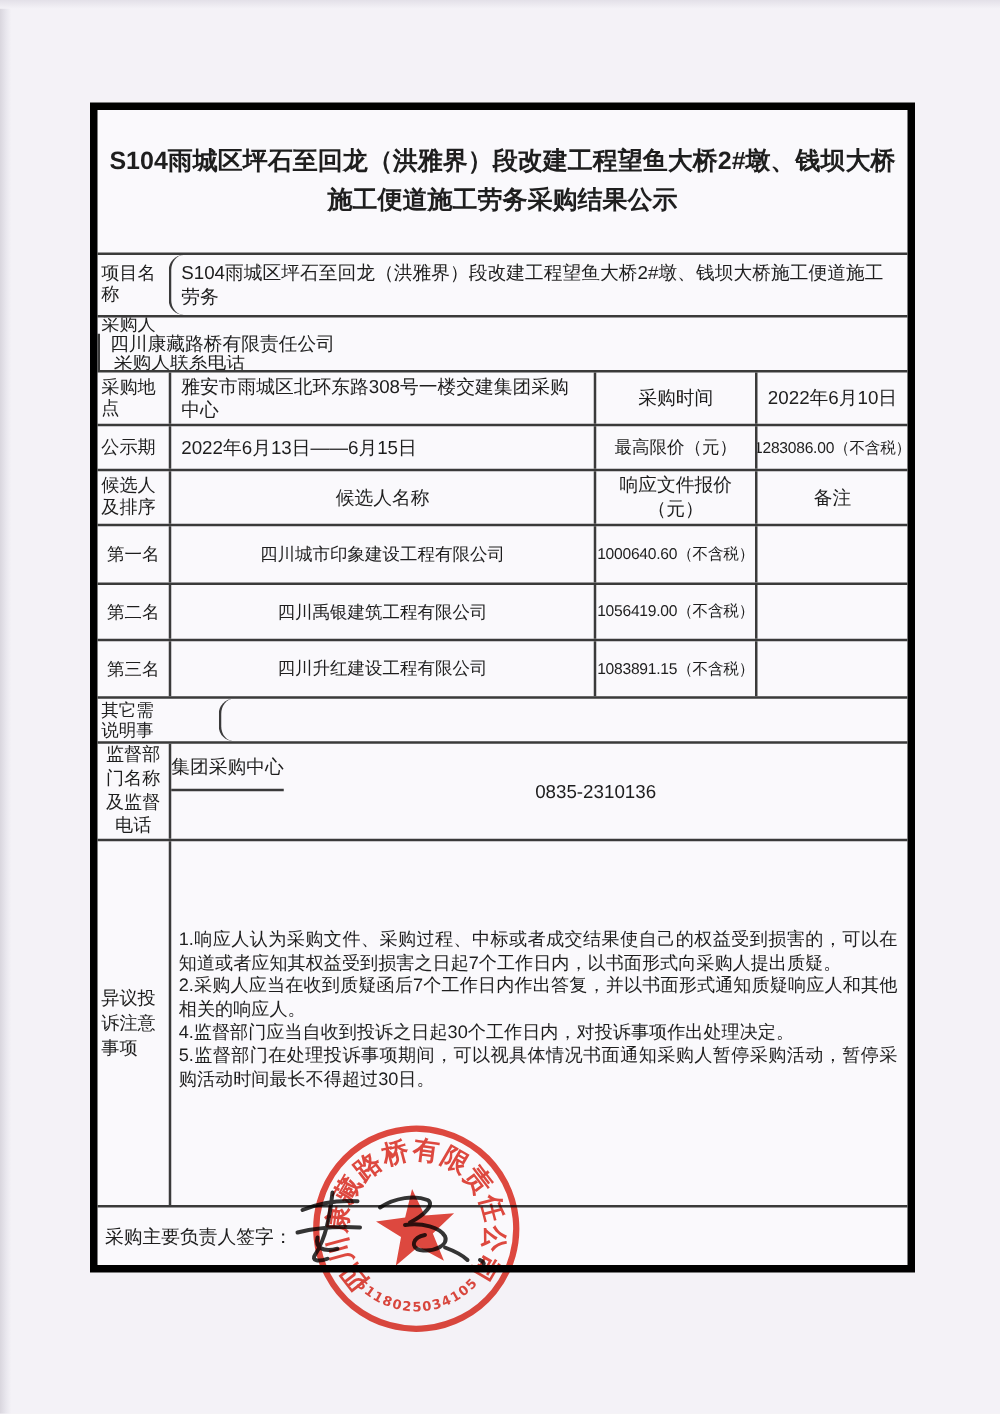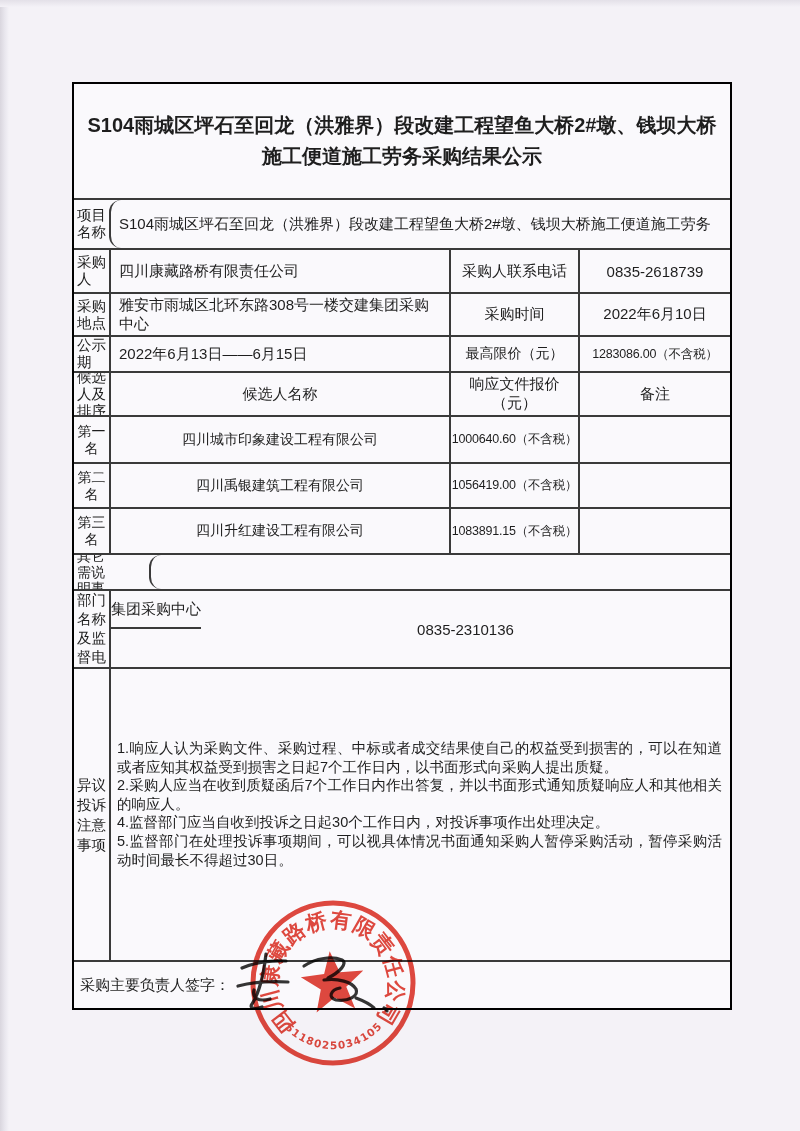--- a/index.html
+++ b/index.html
@@ -12,44 +12,44 @@
     position:relative;
   }
   .sheet{position:absolute;inset:0;background:#f4f2f7;}
   .edge{position:absolute;left:0;top:0;width:9px;height:1131px;
     background:linear-gradient(90deg,#d9d6de 0%,#e9e7ee 55%,#f4f2f7 100%);}
   .edge-top{position:absolute;left:0;top:0;width:800px;height:7px;
     background:linear-gradient(180deg,#e3e0e8 0%,#f4f2f7 100%);}
 
   .tbl{
     position:absolute;left:72px;top:82px;width:660px;
-    border:2px solid #000000;
+    border:6px solid #000000;
     box-sizing:border-box;
     background:#faf9fc;
   }
   .row{display:flex;box-sizing:border-box;border-top:2px solid #3a3a3a;}
   .row.first{border-top:none;}
   .cell{box-sizing:border-box;display:flex;align-items:center;overflow:hidden;}
   .cell + .cell{border-left:2px solid #3a3a3a;}
-  .c1{width:35px;padding:1px 3px;line-height:17px;font-size:14.5px;}
+  .c1{width:57px;padding:1px 3px;line-height:17px;font-size:14.5px;}
   .c2{width:340px;}
   .c3{width:129px;justify-content:center;text-align:center;}
   .c4{flex:1;justify-content:center;text-align:center;}
   .span234{flex:1;border-radius:12px;}
   .pad{padding:2px 8px;}
   .center{justify-content:center;text-align:center;}
   .fs15{font-size:15px;}
   .fs14{font-size:14px;}
   .num{font-size:12.5px;letter-spacing:-0.2px;white-space:nowrap;}
 
   .r-title{height:114px;}
   .title-cell{flex:1;justify-content:center;align-items:center;text-align:center;
     font-weight:bold;font-size:20px;line-height:31px;padding:0 6px;}
   .r-project{height:50px;}
-  .r-purchaser{height:44px;}
+  .r-purchaser{height:44px;flex-direction:column;}
   .r-location{height:43px;}
   .r-period{height:36px;}
   .r-candhead{height:44px;}
   .r-cand1{height:47px;}
   .r-cand2{height:45px;}
   .r-cand3{height:46px;}
   .r-other{height:36px;gap:40px;}
   .r-superv{height:78px;}
   .r-complaint{height:293px;}
   .r-sign{height:48px;position:relative;}

